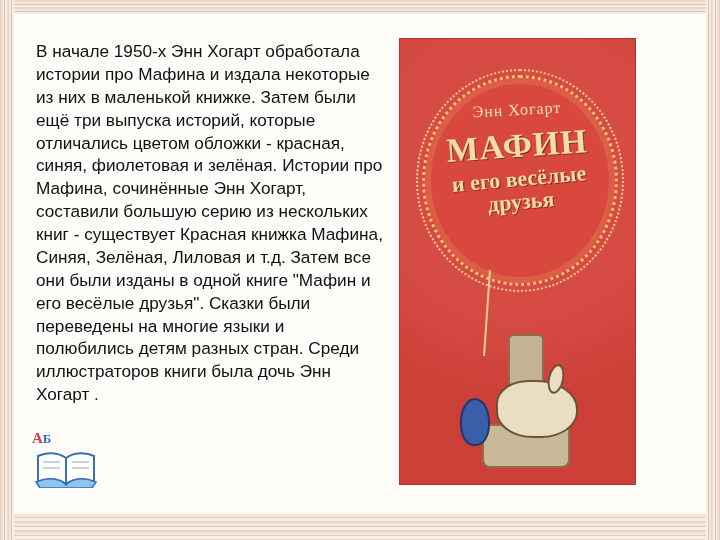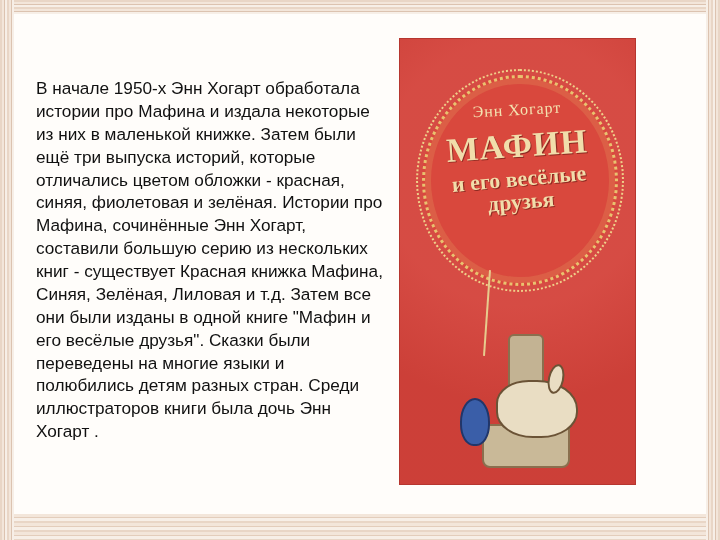--- a/index.html
+++ b/index.html
@@ -78,21 +78,20 @@
   .body-text {
     position: absolute;
     left: 22px;
     top: 26px;
     width: 350px;
     font-size: 17.2px;
     line-height: 1.33;
     color: #111111;
     white-space: pre-wrap;
     text-align: left;
-    margin-top: 37px;
   }
 
   .cover-wrap {
     position: absolute;
     left: 385px;
     top: 24px;
     width: 235px;
     height: 445px;
     background: #d8443a;
     border: 1px solid #b6362f;
@@ -291,15 +290,29 @@
           <div class="pedestal"></div>
           <div class="column"></div>
           <div class="donkey"></div>
           <div class="donkey-ear"></div>
           <div class="penguin"></div>
         </div>
 
       </div>
     </div>
 
+    <div class="clipart">
+      <div class="clip-letters">
+        <span>А</span><span class="b">Б</span>
+      </div>
+      <svg class="clip-book" viewBox="0 0 64 38">
+        <path d="M32 8 C24 2, 12 2, 4 6 L4 32 C12 28, 24 28, 32 34 Z" fill="#ffffff" stroke="#3a6fb5" stroke-width="2"></path>
+        <path d="M32 8 C40 2, 52 2, 60 6 L60 32 C52 28, 40 28, 32 34 Z" fill="#ffffff" stroke="#3a6fb5" stroke-width="2"></path>
+        <path d="M2 32 C14 27, 26 28, 32 35 C38 28, 50 27, 62 32 L58 38 L6 38 Z" fill="#8fc5ec" stroke="#3a6fb5" stroke-width="1.5"></path>
+        <line x1="9" y1="12" x2="26" y2="12" stroke="#9fb8d4" stroke-width="1.2"></line>
+        <line x1="9" y1="18" x2="26" y2="18" stroke="#9fb8d4" stroke-width="1.2"></line>
+        <line x1="38" y1="12" x2="55" y2="12" stroke="#9fb8d4" stroke-width="1.2"></line>
+        <line x1="38" y1="18" x2="55" y2="18" stroke="#9fb8d4" stroke-width="1.2"></line>
+      </svg>
+    </div>
 
   </div>
 </div>
 
 </body></html>

